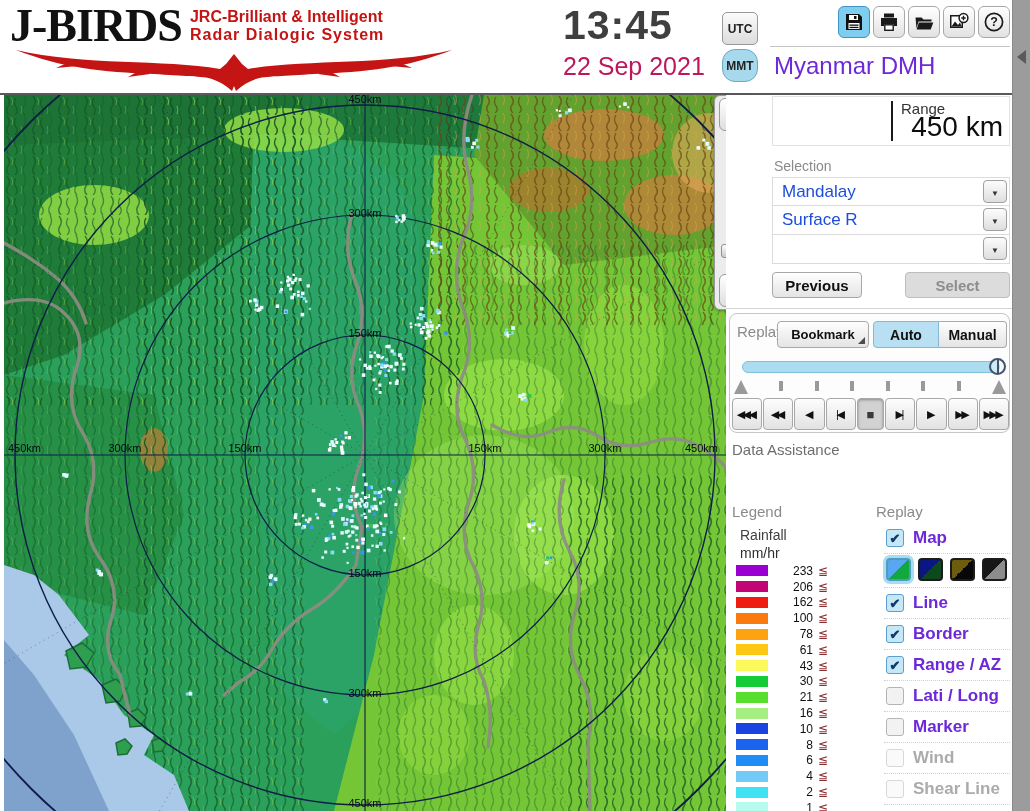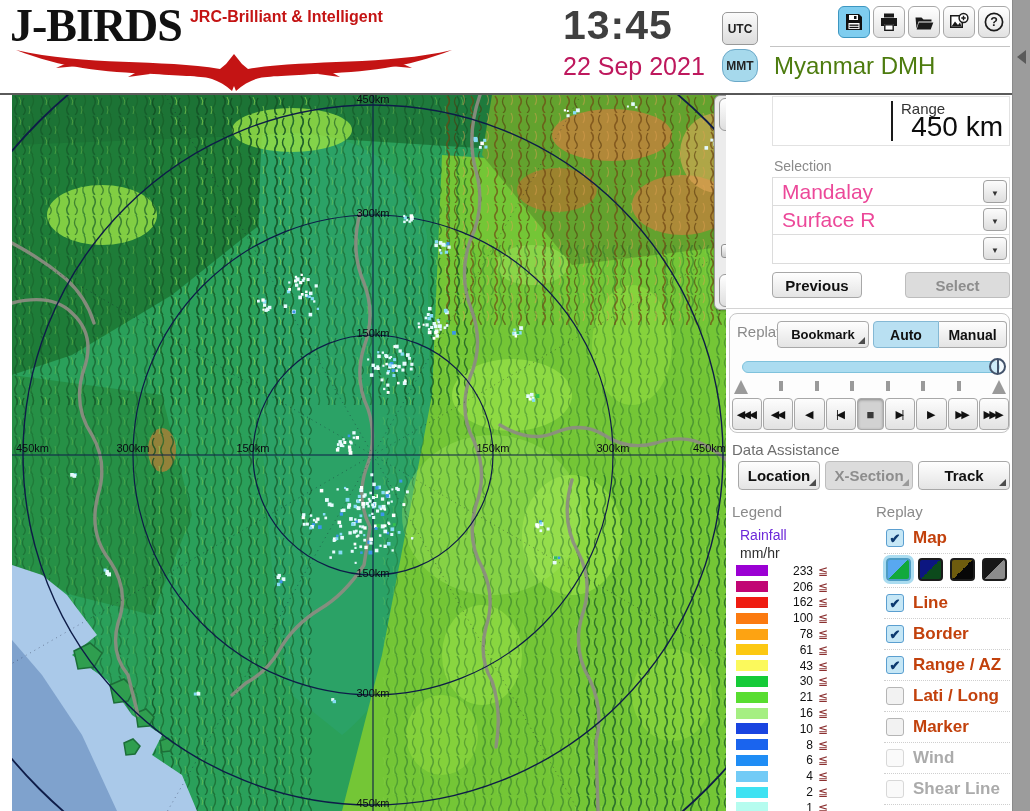--- a/index.html
+++ b/index.html
@@ -17,28 +17,28 @@
   #warning-btn::after { content:""; position:absolute; right:3px; bottom:3px; border-left:8px solid transparent; border-bottom:8px solid #9a9a9a; }
   #clock-time { position:absolute; left:563px; top:2px; width:155px; font-size:41px; font-weight:600; color:#3f3f3f; letter-spacing:1px; }
   #clock-date { position:absolute; left:563px; top:52px; width:160px; font-size:25px; color:#be185d; white-space:nowrap; }
   .tzbtn { position:absolute; left:722px; width:36px; height:33px; border:1px solid #999; border-radius:5px; font-size:12px; font-weight:bold; color:#222; display:flex; align-items:center; justify-content:center; background:linear-gradient(#fbfbfb,#dcdcdc);text-align:right; }
   #tz-utc { top:12px; }
   #tz-mmt { top:49px; background:#a6d9ec; border-color:#6aa8c8;border-radius:13px; }
   #toolbar { position:absolute; left:838px; top:6px; display:flex; gap:3px; }
   .toolbtn { width:32px; height:32px; border:1px solid #a8a8a8; border-radius:6px; background:linear-gradient(#ffffff,#e2e2e2); display:flex; align-items:center; justify-content:center; }
   .toolbtn.active { background:#7fcdef; border-color:#3d96c0; }
   #panel-sep { position:absolute; left:770px; top:46px; width:240px; height:1px; background:#c4c4c4; }
-  #station-name { position:absolute; left:774px; top:52px; font-size:24px; color:#4d7c0f; }
+  #station-name { position:absolute; left:774px; top:52px; font-size:24px; color:#6d28d9; }
 
   
   #edge-strip { position:absolute; left:1012px; top:0; width:18px; height:811px; background:#9c9c9c; border-left:1px solid #8a8a8a; }
   #edge-tri { position:absolute; left:4px; top:50px; width:0; height:0; border-top:7px solid transparent; border-bottom:7px solid transparent; border-right:9px solid #5a5a5a; }
 
   
-  #map { position:absolute; left:12px; top:95px; width:726px; height:716px; background:#bef264; }
+  #map { position:absolute; left:4px; top:95px; width:726px; height:716px; background:#bef264; }
   .maplabel { font-family:"Liberation Sans", sans-serif; font-size:11px; fill:#0a0a14; }
 
   
   #zoom-ctl { position:absolute; left:714px; top:95px; width:44px; height:215px; background:#ececec; border:1px solid #9a9a9a; border-radius:6px; box-shadow:0 1px 3px rgba(0,0,0,.3); }
   .zbtn { position:absolute; left:4px; width:36px; height:33px; background:linear-gradient(#ffffff,#dedede); border:1px solid #9a9a9a; border-radius:6px; display:flex; align-items:center; justify-content:center; }
   #zoom-in { top:2px; } #zoom-out { top:178px; }
   #zoom-track { position:absolute; left:17px; top:40px; width:10px; height:134px; background:linear-gradient(90deg,#cfcfcf,#efefef); border:1px solid #aaa; border-radius:4px; }
   #zoom-track::after { content:""; position:absolute; left:4px; top:4px; bottom:4px; width:1px; background:#8a8a8a; }
   #zoom-thumb { position:absolute; left:6px; top:148px; width:32px; height:14px; background:linear-gradient(#fdfdfd,#c9c9c9); border:1px solid #909090; border-radius:3px; }
   #zoom-thumb::after { content:""; position:absolute; left:4px; right:4px; top:6px; height:1px; background:#999; }
@@ -53,21 +53,21 @@
 
   #range-box { position:absolute; left:46px; top:1px; width:238px; height:50px; background:#fff; border:1px solid #e2e2e2; }
   #range-divider { position:absolute; left:118px; top:4px; bottom:4px; width:2px; background:#1a1a1a; }
   #range-label { position:absolute; left:128px; top:3px; font-size:15px; color:#333; }
   #range-value { position:absolute; right:6px; top:14px; font-size:28px; color:#0d0d0d; }
 
   #selection-label { position:absolute; left:48px; top:63px; font-size:14px; }
   #sel-fields { position:absolute; left:46px; top:82px; width:238px; }
   .sel-row { position:relative; height:29px; border:1px solid #dcdcdc; border-top:none; background:#fff; display:flex; align-items:center; }
   .sel-row:first-child { border-top:1px solid #dcdcdc; }
-  .sel-text { padding-left:9px; font-size:21px; color:#ec4899; }
+  .sel-text { padding-left:9px; font-size:17px; color:#1d4ed8; }
   .mini-drop { position:absolute; right:2px; top:2px; width:24px; height:23px; background:linear-gradient(#fcfcfc,#dedede); border:1px solid #a0a0a0; border-radius:4px; }
   .drop-arrow { font-size:8px; color:#333; }
 
   #previous-btn { position:absolute; left:46px; top:177px; width:90px; height:26px; font-size:15px; }
   #select-btn { position:absolute; left:179px; top:177px; width:105px; height:26px; font-size:15px; }
 
   #replay-sep { position:absolute; left:0; top:213px; width:286px; height:1px; background:#d4d4d4; }
   #replay-box { position:absolute; left:3px; top:218px; width:281px; height:120px; border:1px solid #c6c6c6; border-radius:8px; background:#fdfdfd; }
   #replay-label { position:absolute; left:7px; top:9px; font-size:15px; }
   #bookmark-btn { position:absolute; left:47px; top:7px; width:92px; height:27px; font-size:13px; }
@@ -82,35 +82,35 @@
   #transport { position:absolute; left:2px; top:84px; width:277px; height:32px; display:flex; gap:1px; }
   .tbtn { flex:1; background:linear-gradient(#fdfdfd,#e2e2e2); border:1px solid #a8a8a8; border-radius:4px; font-size:11px; letter-spacing:-2.5px; padding-right:3px; color:#111; display:flex; align-items:center; justify-content:center; }
   .tbtn.pressed { background:#d2d2d2; box-shadow:inset 0 1px 3px rgba(0,0,0,.35); font-size:13px; letter-spacing:0; padding-right:0; color:#3a3a3a; }
 
   #da-label { position:absolute; left:6px; top:346px; font-size:15px; color:#6e6e6e; }
   #da-buttons { position:absolute; left:12px; top:366px; display:flex; gap:5px; }
   .da-btn { height:29px; font-size:15px; }
 
   #legend-label { position:absolute; left:6px; top:408px; font-size:15px; }
   #overlay-label { position:absolute; left:150px; top:408px; font-size:15px; }
-  #legend-unit1 { position:absolute; left:14px; top:432px; font-size:14px; color:#6d28d9; }
+  #legend-unit1 { position:absolute; left:14px; top:432px; font-size:14px; color:#404040; }
   #legend-unit2 { position:absolute; left:14px; top:450px; font-size:14px; color:#2e2e2e; }
   #legend-rows { position:absolute; left:10px; top:468px; width:92px; }
   .leg-row { display:flex; align-items:center; height:15.8px; }
   .leg-swatch { width:32px; height:11px; }
   .leg-val { flex:1; text-align:right; font-size:12px; color:#101010; }
   .leg-op { width:15px; text-align:right; font-size:12px; color:#8b3030; }
 
   #overlay-rows { position:absolute; left:158px; top:428px; width:126px; }
   .ov-row { display:flex; align-items:center; gap:9px; padding:5px 0 5px 2px; }
   .ov-row.sep, .ov-styles.sep { border-top:1px dotted #cfcfcf; }
   .ovcb { width:18px; height:18px; border:1px solid #b5b5b5; border-radius:3px; background:#f2f2f2; display:flex; align-items:center; justify-content:center; flex:0 0 18px; }
   .ovcb.on { background:#c6e7f6; border-color:#5b9fd0; }
   .ovcb .ck { font-size:13px; font-weight:bold; color:#0d3a70; line-height:1; }
-  .ov-label { font-size:17px; font-weight:600; color:#c2410c; white-space:nowrap; }
+  .ov-label { font-size:17px; font-weight:600; color:#6d28d9; white-space:nowrap; }
   .ov-row.off .ov-label { color:#ababab; }
   .ov-row.off .ovcb { background:#fafafa; border-color:#d8d8d8; }
   .ov-styles { display:flex; gap:7px; padding:4px 0 6px 2px; }
   .mstyle { width:25px; height:23px; border:2px solid #1b1b1b; border-radius:4px; }
   .mstyle.sel { border-color:#4d9cc4; box-shadow:0 0 0 3px #aadcf0; }
 </style>
 </head>
 <body>
 
 <div id="app">
@@ -576,20 +576,21 @@
         </g>
     </svg>
   </div>
 
   <div id="header">
     <div id="logo">
       <div id="logo-row">
         <span id="logo-title">J-BIRDS</span>
         <div id="logo-tag">
           <div>JRC-Brilliant &amp; Intelligent</div>
+          <div style="letter-spacing:1px;">Radar Dialogic System</div>
         </div>
       </div>
       <svg id="logo-eagle" width="440" height="46" viewBox="0 0 440 46">
         <path fill="#c41414" d="M2,4 C70,20 150,13 206,23 L212,18 L220,8 L228,18 L234,23 C290,13 370,20 438,4 C392,22 352,26 300,28 C272,30 250,30 242,33 C236,35 228,39 222,45 L220,40 L218,45 C212,39 204,35 198,33 C190,30 168,30 140,28 C88,26 48,22 2,4 Z"></path>
         <path fill="#c41414" d="M60,14 l-18,8 22,-2 Z M380,14 l18,8 -22,-2 Z M130,22 l-16,9 22,-3 Z M310,22 l16,9 -22,-3 Z"></path>
       </svg>
     </div>
 
 
     <div id="clock-time">13:45</div>
@@ -714,25 +715,20 @@
           <button class="tbtn">|◀</button>
           <button class="tbtn pressed">■</button>
           <button class="tbtn">▶|</button>
           <button class="tbtn">▶</button>
           <button class="tbtn">▶▶</button>
           <button class="tbtn">▶▶▶</button>
         </div>
     </div>
 
     <div id="da-label">Data Assistance</div>
-    <div id="da-buttons">
-        <button class="btn corner da-btn" style="width: 82px;">Location</button>
-        <button class="btn corner da-btn disabled" style="width: 88px;">X-Section</button>
-        <button class="btn corner da-btn" style="width: 92px;">Track</button>
-      </div>
 
     <div id="legend-label" class="gray-label">Legend</div>
     <div id="overlay-label" class="gray-label">Replay</div>
     <div id="legend-unit1">Rainfall</div>
     <div id="legend-unit2">mm/hr</div>
     <div id="legend-rows">
         <div class="leg-row">
           <span class="leg-swatch" style="background: rgb(155, 0, 211);"></span>
           <span class="leg-val">233</span>
           <span class="leg-op">≦</span>

